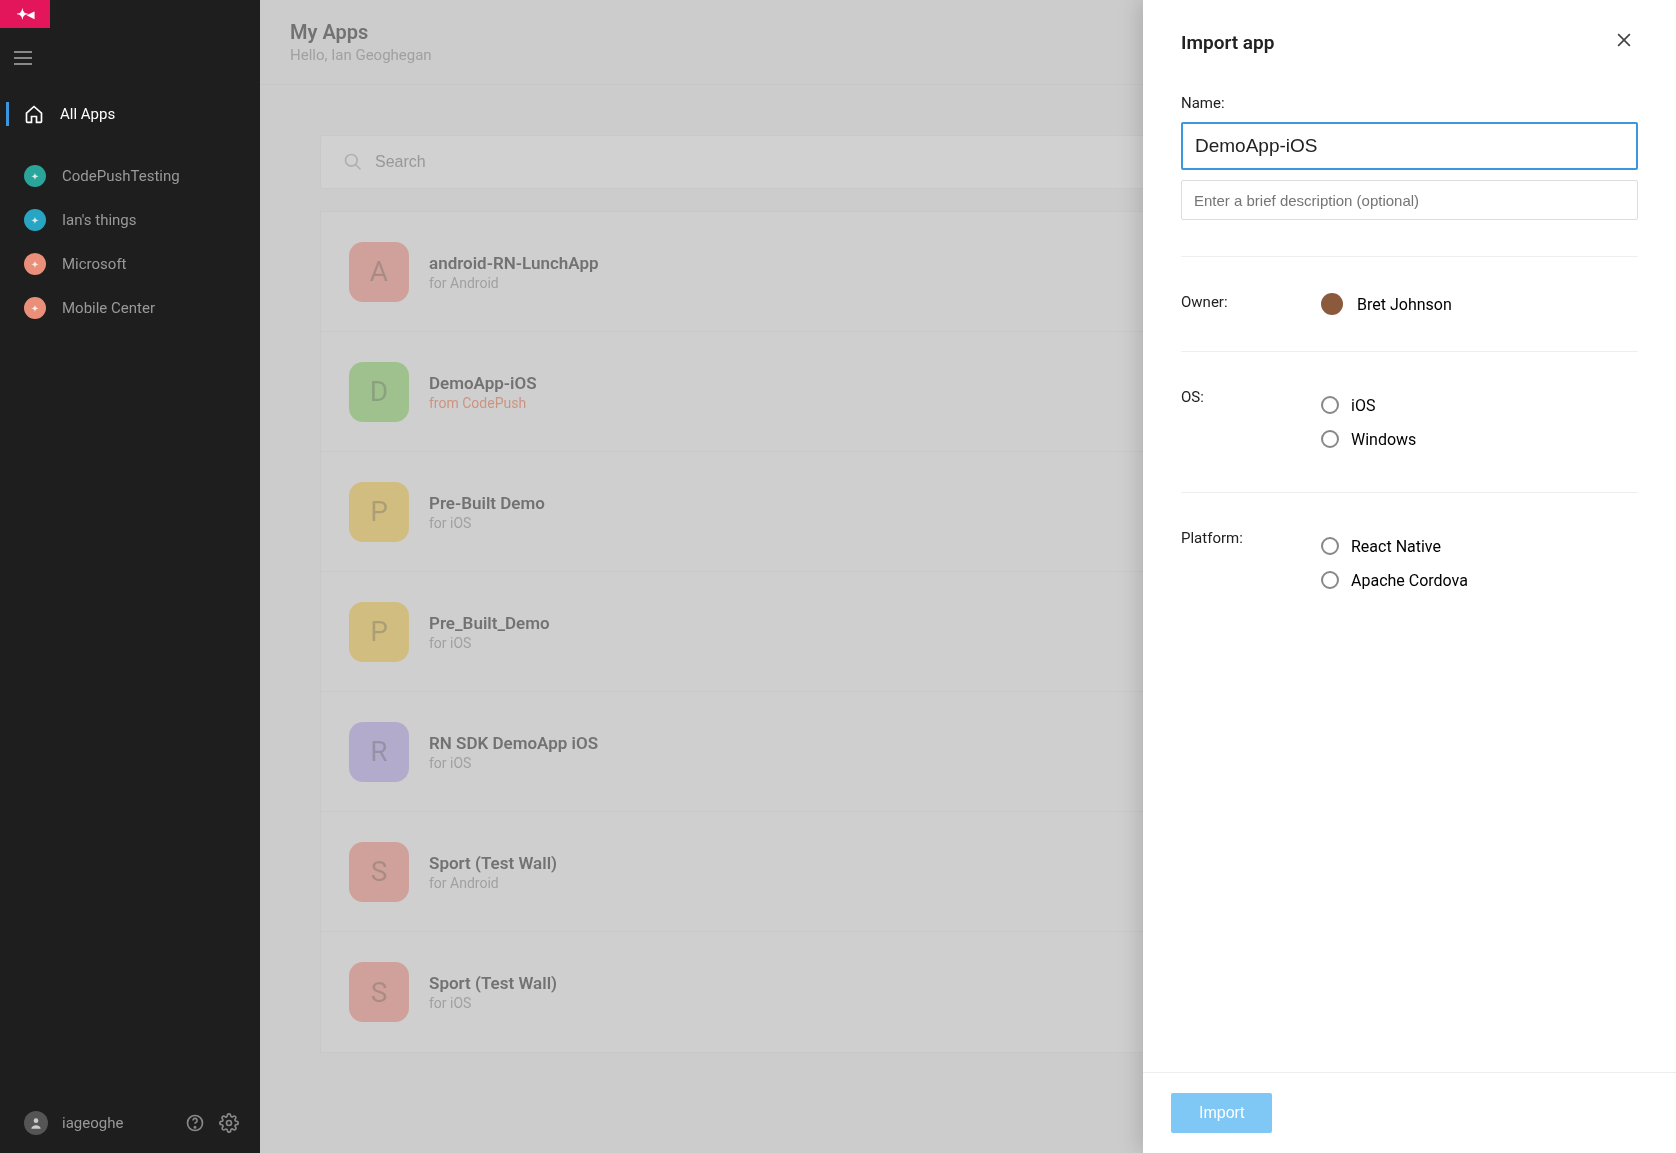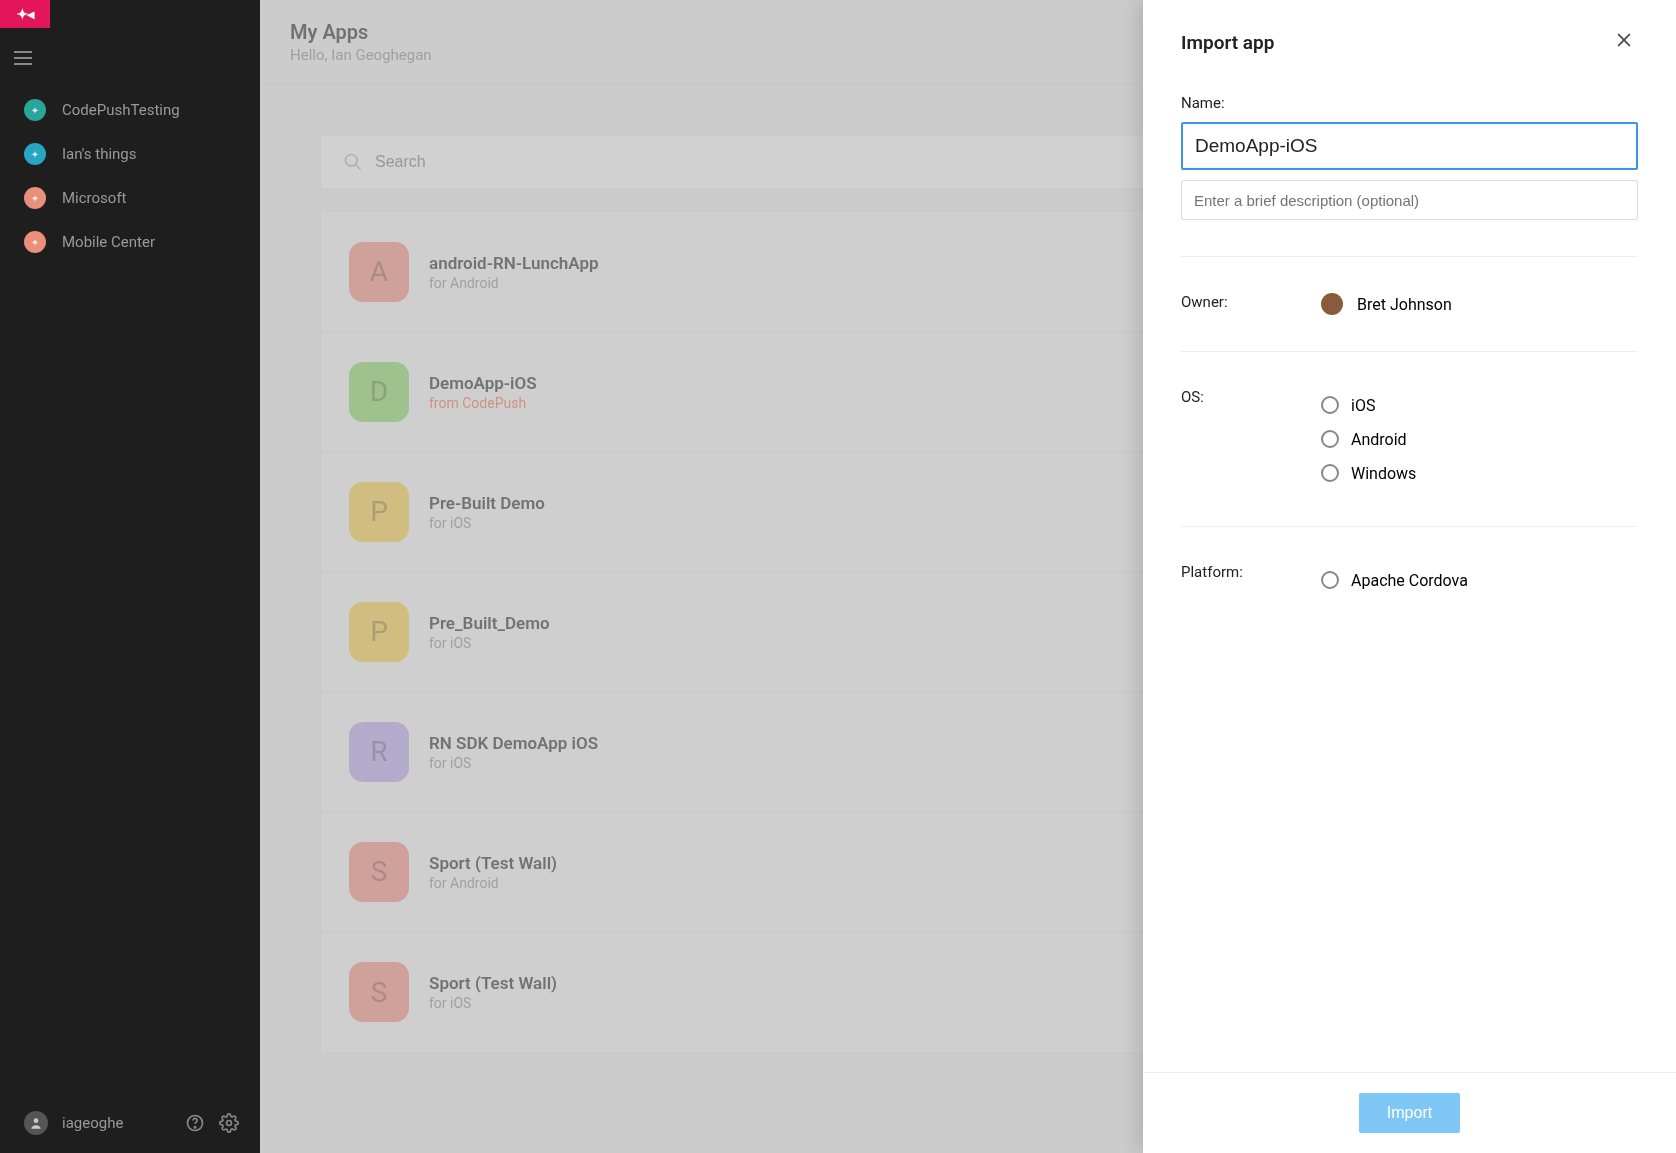--- a/index.html
+++ b/index.html
@@ -340,21 +340,21 @@
 .radio-circle {
   width: 18px;
   height: 18px;
   border: 2px solid #888;
   border-radius: 50%;
 }
 .panel-footer {
   border-top: 1px solid #eee;
   padding: 20px 28px;
   display: flex;
-  justify-content: center;
+  justify-content: flex-start;
 }
 .import-btn {
   background: #7fc7f5;
   color: #fff;
   border: none;
   height: 40px;
   padding: 0 28px;
   font-size: 16px;
   font-weight: 500;
   cursor: pointer;
@@ -367,20 +367,30 @@
 <div class="sidebar">
   <div class="logo-block">
     <span class="logo-mark">✦◂</span>
   </div>
   <div class="hamburger">
     <span></span>
       <span></span>
       <span></span>
   </div>
 
+  <div class="nav-section">
+    <div class="nav-item active">
+      <span class="nav-icon">
+        <svg width="20" height="20" viewBox="0 0 24 24" fill="none" stroke="#fff" stroke-width="2">
+            <path d="M3 11l9-8 9 8v10a1 1 0 0 1-1 1h-5v-7h-6v7H4a1 1 0 0 1-1-1z"></path>
+          </svg>
+      </span>
+      <span>All Apps</span>
+    </div>
+  </div>
 
   <div class="org-list">
     <div class="org-item">
       <span class="org-badge" style="background:#2aa59a">✦</span>
       <span>CodePushTesting</span>
     </div>
     <div class="org-item">
       <span class="org-badge" style="background:#29a5c4">✦</span>
       <span>Ian's things</span>
     </div>
@@ -525,36 +535,36 @@
 
     <div class="form-row">
       <div class="label-col">OS:</div>
       <div class="value-col" id="os-options">
           <div class="radio-opt">
             <span class="radio-circle"></span>
             <span>iOS</span>
           </div>
           <div class="radio-opt">
             <span class="radio-circle"></span>
-            <span>Android</span>
-          </div>
-          <div class="radio-opt">
-            <span class="radio-circle"></span>
             <span>Windows</span>
           </div>
         </div>
     </div>
 
     <hr class="section-divider">
 
     <div class="form-row">
       <div class="label-col">Platform:</div>
       <div class="value-col" id="platform-options">
           <div class="radio-opt">
             <span class="radio-circle"></span>
+            <span>React Native</span>
+          </div>
+          <div class="radio-opt">
+            <span class="radio-circle"></span>
             <span>Apache Cordova</span>
           </div>
         </div>
     </div>
   </div>
 
   <div class="panel-footer">
     <button class="import-btn">Import</button>
   </div>
 </div>

